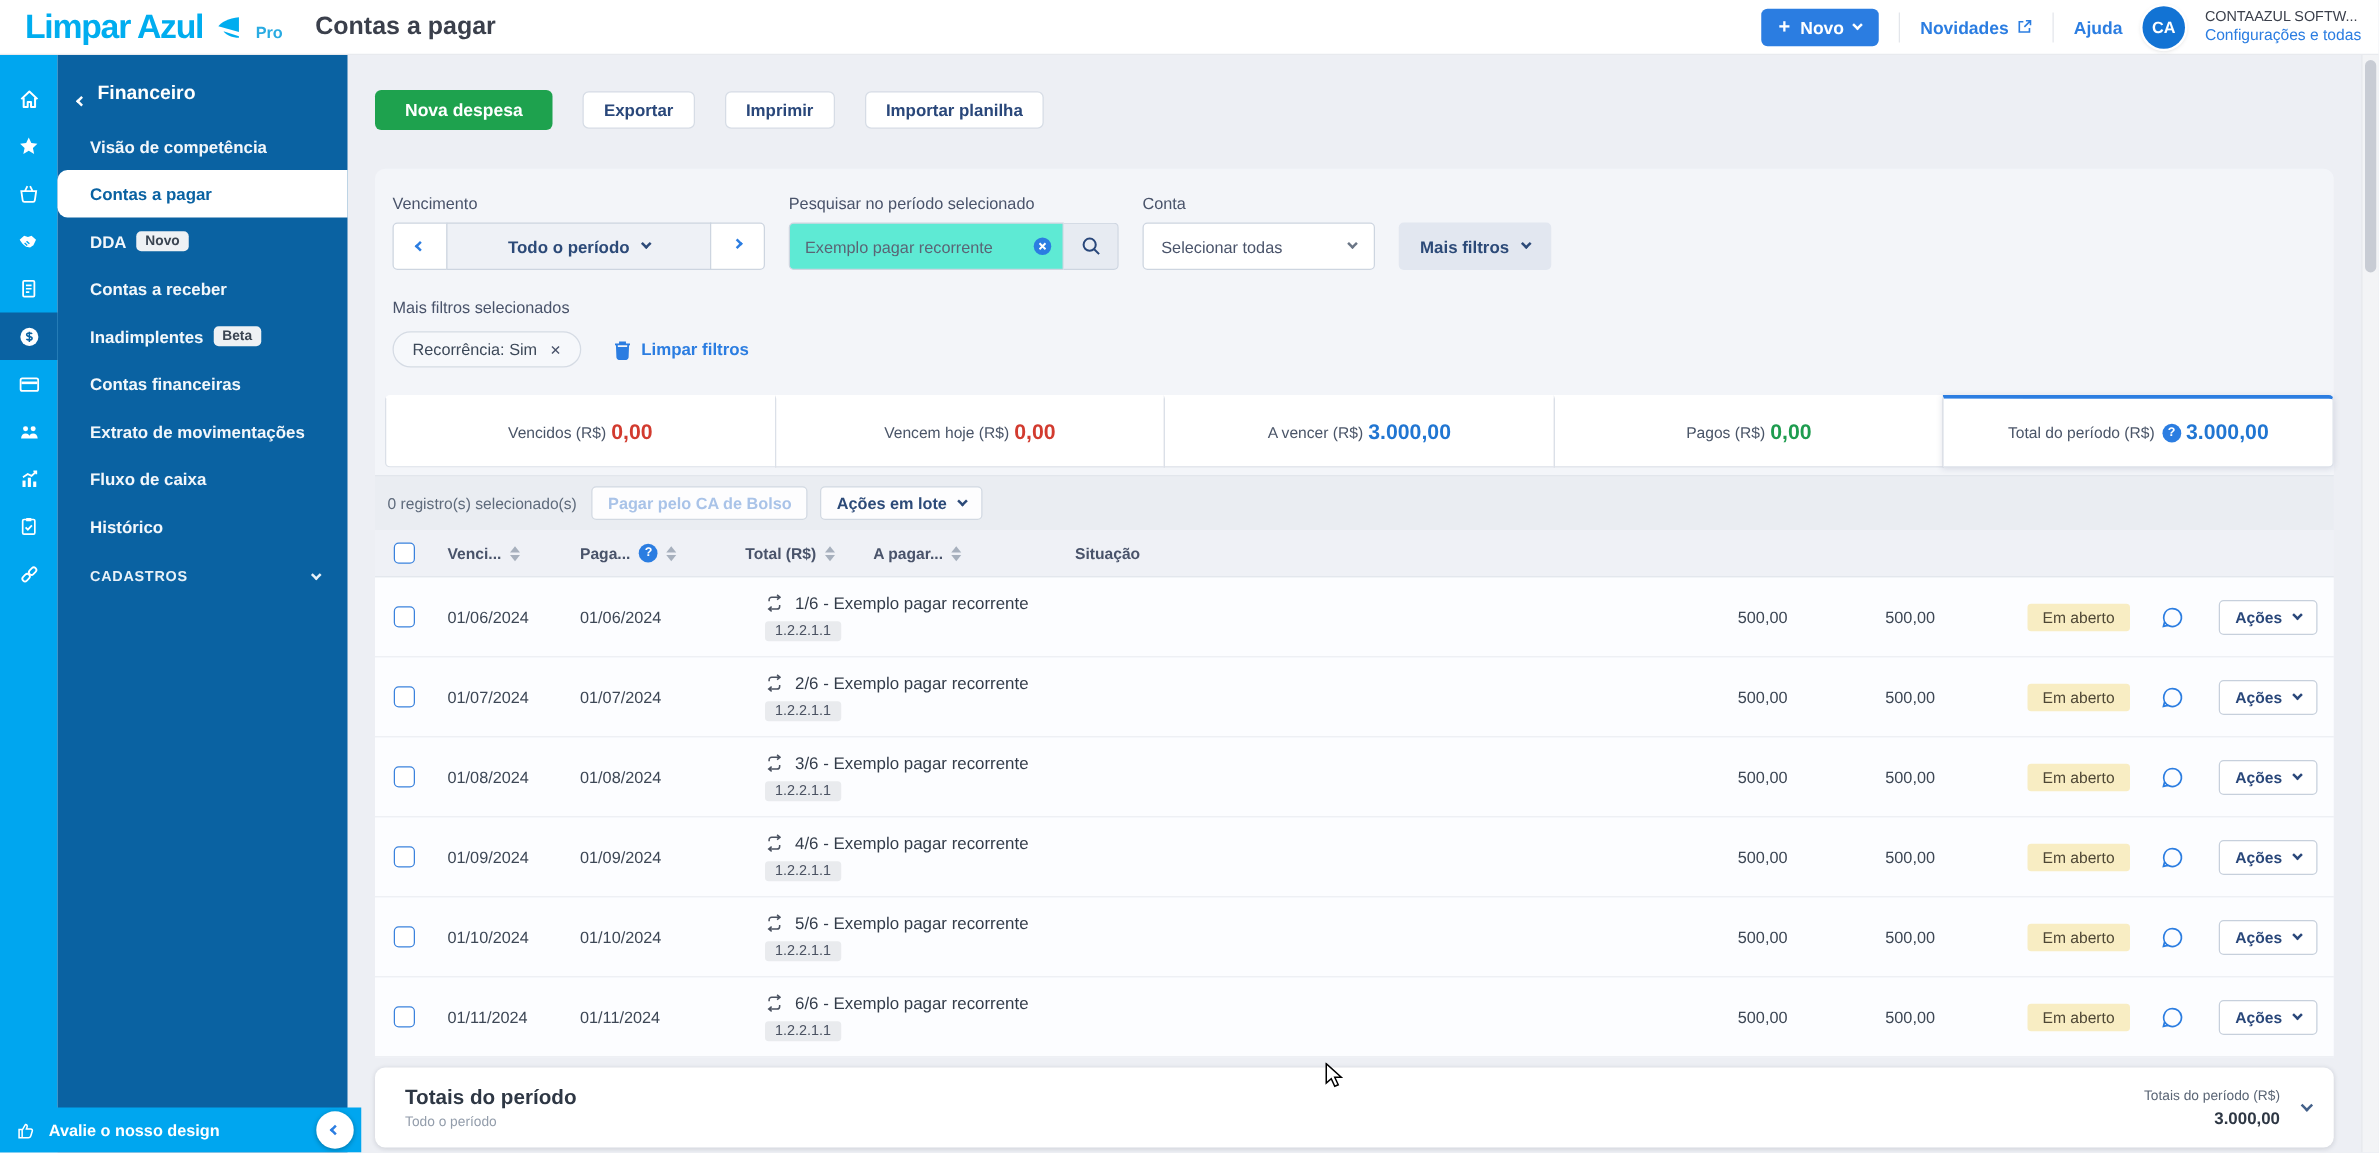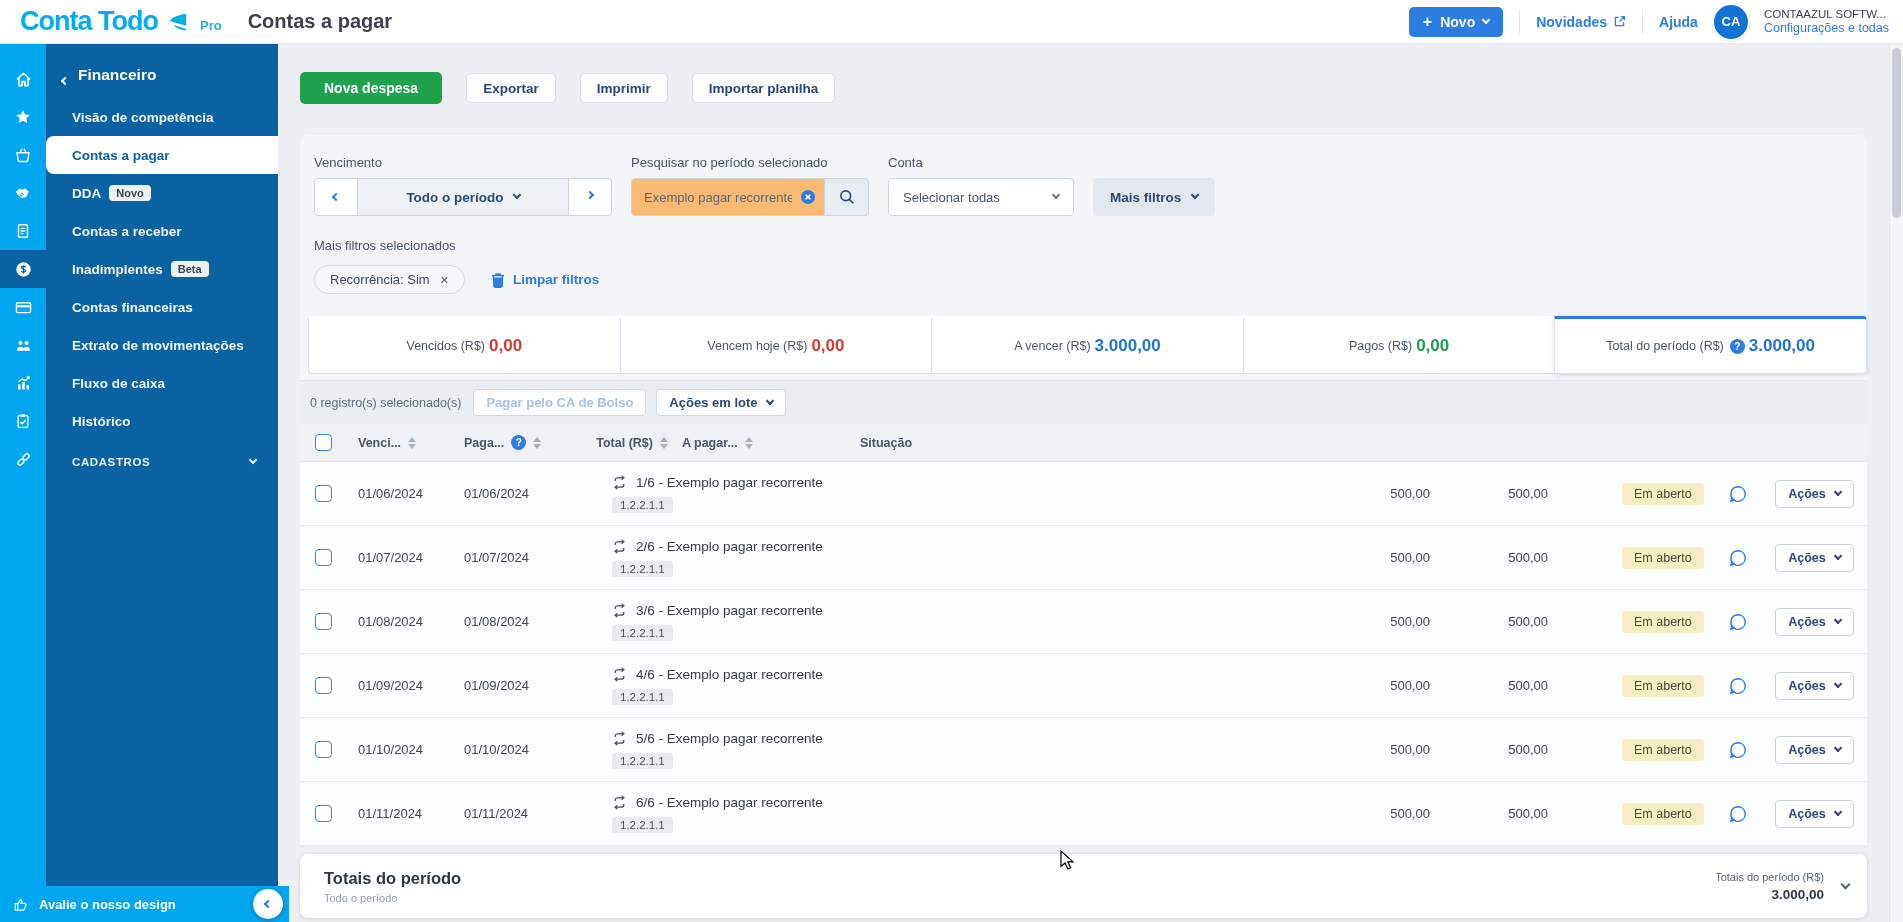--- a/index.html
+++ b/index.html
@@ -55,21 +55,21 @@
   .filter-section{background:#f3f5f9;border-radius:8px 8px 0 0;padding:20px 14px 18px 14px}
   .filter-row{display:flex;align-items:flex-end;gap:19px}
   .fgroup{display:flex;flex-direction:column}
   .fgroup>label{font-size:13px;color:#49536a;margin-bottom:8px}
   .period-group{display:flex;height:38px}
   .pg-btn{width:44px;background:#fff;border:1px solid #cdd5e0;display:flex;align-items:center;justify-content:center;color:#2b7de1;cursor:pointer}
   .pg-prev{border-radius:4px 0 0 4px}
   .pg-next{border-radius:0 4px 4px 0}
   .pg-mid{width:212px;margin:0 -1px;background:#eef1f6;border:1px solid #cdd5e0;display:flex;align-items:center;justify-content:center;gap:10px;color:#2c4a78;font-size:13.5px;font-weight:700;cursor:pointer}
   .search-group{display:flex;height:38px}
-  .search-box{width:194px;background:#fdba74;border:1px solid #cdd5e0;border-radius:4px 0 0 4px;display:flex;align-items:center;padding:0 8px 0 12px;gap:8px}
+  .search-box{width:220px;background:#5eead4;border:1px solid #cdd5e0;border-radius:4px 0 0 4px;display:flex;align-items:center;padding:0 8px 0 12px;gap:8px}
   .search-text{flex:1;font-size:13px;color:#5a6575;white-space:nowrap;overflow:hidden}
   .search-btn{width:44px;background:#e7ebf2;border:1px solid #cdd5e0;border-left:none;border-radius:0 4px 4px 0;display:flex;align-items:center;justify-content:center;cursor:pointer}
   .select{width:186px;height:38px;background:#fff;border:1px solid #cdd5e0;border-radius:4px;display:flex;align-items:center;justify-content:space-between;padding:0 14px;font-size:13px;color:#49536a;cursor:pointer}
   .btn-filters{height:38px;background:#e2e7f0;border:none;border-radius:4px;padding:0 17px;display:flex;align-items:center;gap:11px;color:#2c4a78;font-size:13.5px;font-weight:700;cursor:pointer;font-family:inherit}
   .selected-label{margin-top:22px;font-size:13px;color:#49536a}
   .chip-row{margin-top:12px;display:flex;align-items:center;gap:26px}
   .chip{display:flex;align-items:center;gap:10px;background:#f6f8fb;border:1px solid #d5dbe4;border-radius:16px;padding:6px 15px;font-size:13px;color:#3c4858;cursor:pointer}
   .chip-x:before{content:"\2715";font-size:11px;color:#49536a}
   .link-clear{display:flex;align-items:center;gap:8px;color:#2b7de1;font-size:13.5px;font-weight:600;cursor:pointer}
 
@@ -134,21 +134,21 @@
   .scrollbar{position:absolute;right:0;top:44px;bottom:0;width:14px;background:#f3f4f6;border-left:1px solid #e5e7eb;z-index:8}
   .scroll-thumb{position:absolute;top:4px;left:2px;width:9px;height:170px;background:#c8ccd4;border-radius:5px}
 
   .cursor{position:absolute;left:1060px;top:850px;z-index:20;pointer-events:none}
 </style>
 </head>
 <body>
 
 <header class="topbar">
   <div class="logo">
-    <span class="logo-text">Conta Todo</span>
+    <span class="logo-text">Limpar Azul</span>
     <span class="logo-mark">
       <svg width="22" height="22" viewBox="0 0 24 24">
           <path d="M22 3C13 4 6 7.5 4 11l18 5z" fill="#00adef"></path>
           <path d="M22 19.7 8.5 15.3C11 18.8 16 21 22 21z" fill="#00adef"></path>
         </svg>
     </span>
     <span class="logo-pro">Pro</span>
   </div>
   <h1 class="page-title">Contas a pagar</h1>
 
@@ -430,21 +430,21 @@
               <i class="dn"></i>
             </span>
         </div>
         <div class="col-total hflex" style="justify-content:flex-end">
           <span>Total (R$)</span>
           <span class="sort">
               <i class="up"></i>
               <i class="dn"></i>
             </span>
         </div>
-        <div class="col-topay hflex" style="justify-content:flex-start">
+        <div class="col-topay hflex" style="justify-content:center">
           <span>A pagar...</span>
           <span class="sort">
               <i class="up"></i>
               <i class="dn"></i>
             </span>
         </div>
         <div class="col-status"><span>Situação</span></div>
         <div class="col-chat"></div>
         <div class="col-actions"></div>
       </div>

